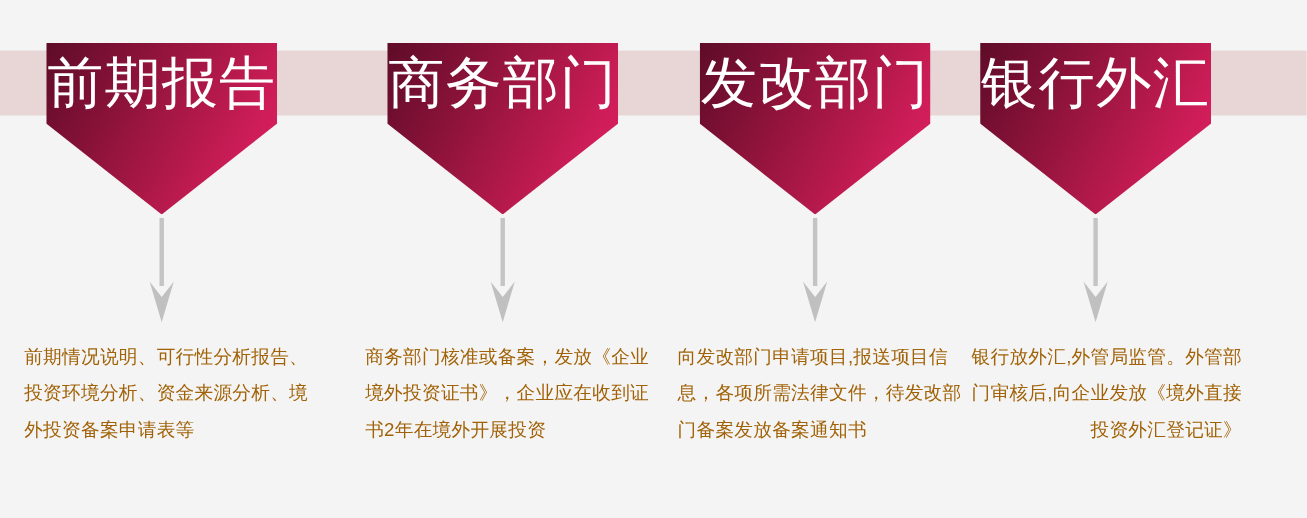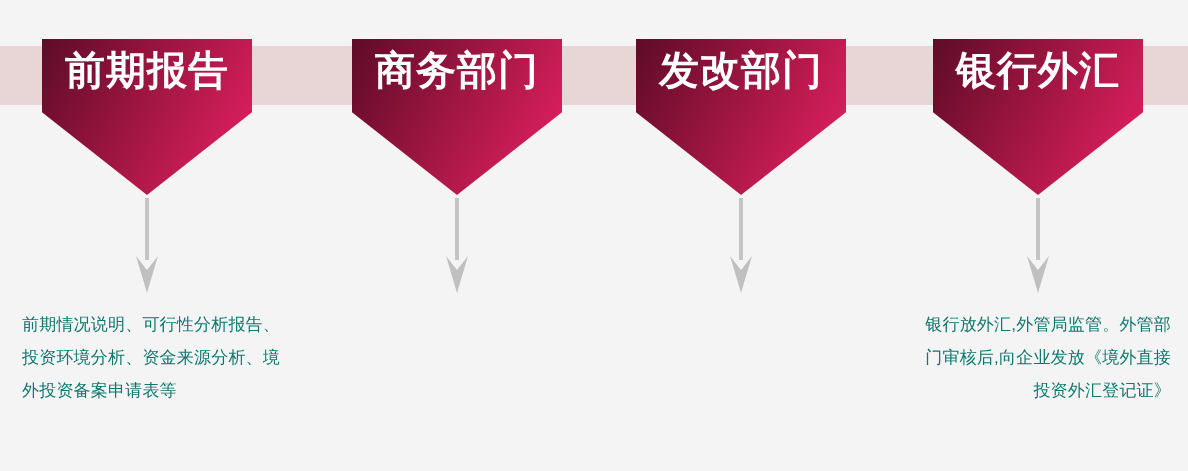--- a/index.html
+++ b/index.html
@@ -16,50 +16,50 @@
     position:absolute; left:0; top:46px;
     width:1188px; height:59px;
     background:#e8d5d5;
   }
 
   
   .col { position:absolute; top:0; width:297px; height:471px; }
   .col.c0 { left:0; }
   .col.c1 { left:310px; }
   .col.c2 { left:594px; }
-  .col.c3 { left:891px; }
+  .col.c3 { left:849px; }
 
   
   .banner {
     position:absolute; left:42px; top:39px;
     width:210px; height:156px;
     background:linear-gradient(118deg,#5e0c28 0%,#7d1034 22%,#ab1847 55%,#cf1d59 80%,#dd2162 100%);
     -webkit-clip-path: polygon(0 0, 100% 0, 100% 47%, 50% 100%, 0 47%);
     clip-path: polygon(0 0, 100% 0, 100% 47%, 50% 100%, 0 47%);
     display:flex; align-items:flex-start; justify-content:center;
   }
   .banner-label {
     color:#ffffff;
-    font-size:40px;
+    font-size:51px;
     line-height:1;
     letter-spacing:1px;
     margin-top:11px;
     white-space:nowrap;
-    font-weight:700;
+    font-weight:400;
   }
 
   
   .arrow { position:absolute; left:135px; top:198px; width:24px; height:95px; }
   .arrow svg { display:block; }
 
   
   .desc {
     position:absolute; left:22px; top:308px;
     width:266px;
-    color:#0f766e;
+    color:#a16207;
     font-size:17px;
     line-height:33px;
     letter-spacing:0.2px;
     text-align:left;
   }
   .col.c3 .desc { width:258px;text-align:right; }
 </style>
 </head>
 <body>
 
@@ -83,32 +83,34 @@
   <div class="col c1">
     <div class="banner">
       <span class="banner-label">商务部门</span>
     </div>
     <div class="arrow">
       <svg width="24" height="95" viewBox="0 0 24 95" xmlns="http://www.w3.org/2000/svg">
         <rect x="10" y="0" width="4" height="62" fill="#c4c4c4"></rect>
         <path d="M1 58 L12 95 L23 58 L12 72 Z" fill="#c0c0c0"></path>
       </svg>
     </div>
+    <p class="desc">商务部门核准或备案，发放《企业境外投资证书》，企业应在收到证书2年在境外开展投资</p>
   </div>
 
   <div class="col c2">
     <div class="banner">
       <span class="banner-label">发改部门</span>
     </div>
     <div class="arrow">
       <svg width="24" height="95" viewBox="0 0 24 95" xmlns="http://www.w3.org/2000/svg">
         <rect x="10" y="0" width="4" height="62" fill="#c4c4c4"></rect>
         <path d="M1 58 L12 95 L23 58 L12 72 Z" fill="#c0c0c0"></path>
       </svg>
     </div>
+    <p class="desc">向发改部门申请项目,报送项目信息，各项所需法律文件，待发改部门备案发放备案通知书</p>
   </div>
 
   <div class="col c3">
     <div class="banner">
       <span class="banner-label">银行外汇</span>
     </div>
     <div class="arrow">
       <svg width="24" height="95" viewBox="0 0 24 95" xmlns="http://www.w3.org/2000/svg">
         <rect x="10" y="0" width="4" height="62" fill="#c4c4c4"></rect>
         <path d="M1 58 L12 95 L23 58 L12 72 Z" fill="#c0c0c0"></path>

